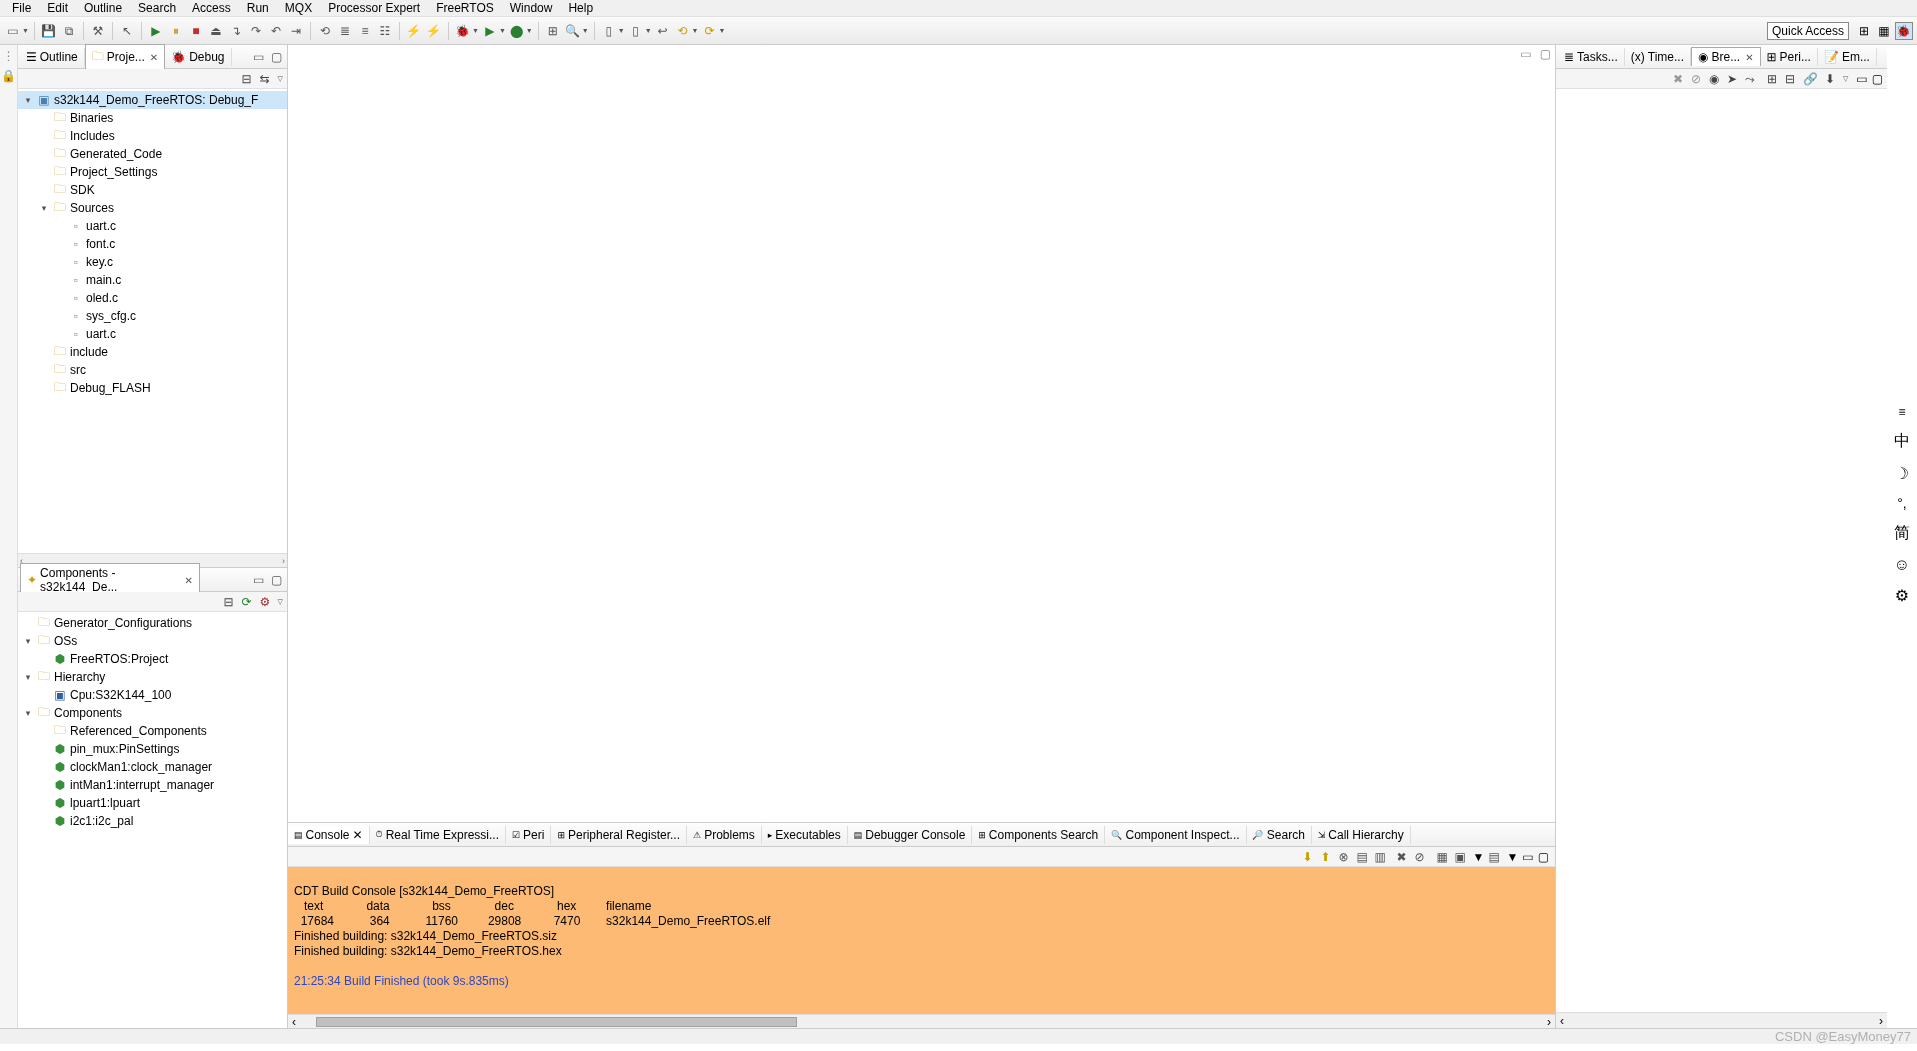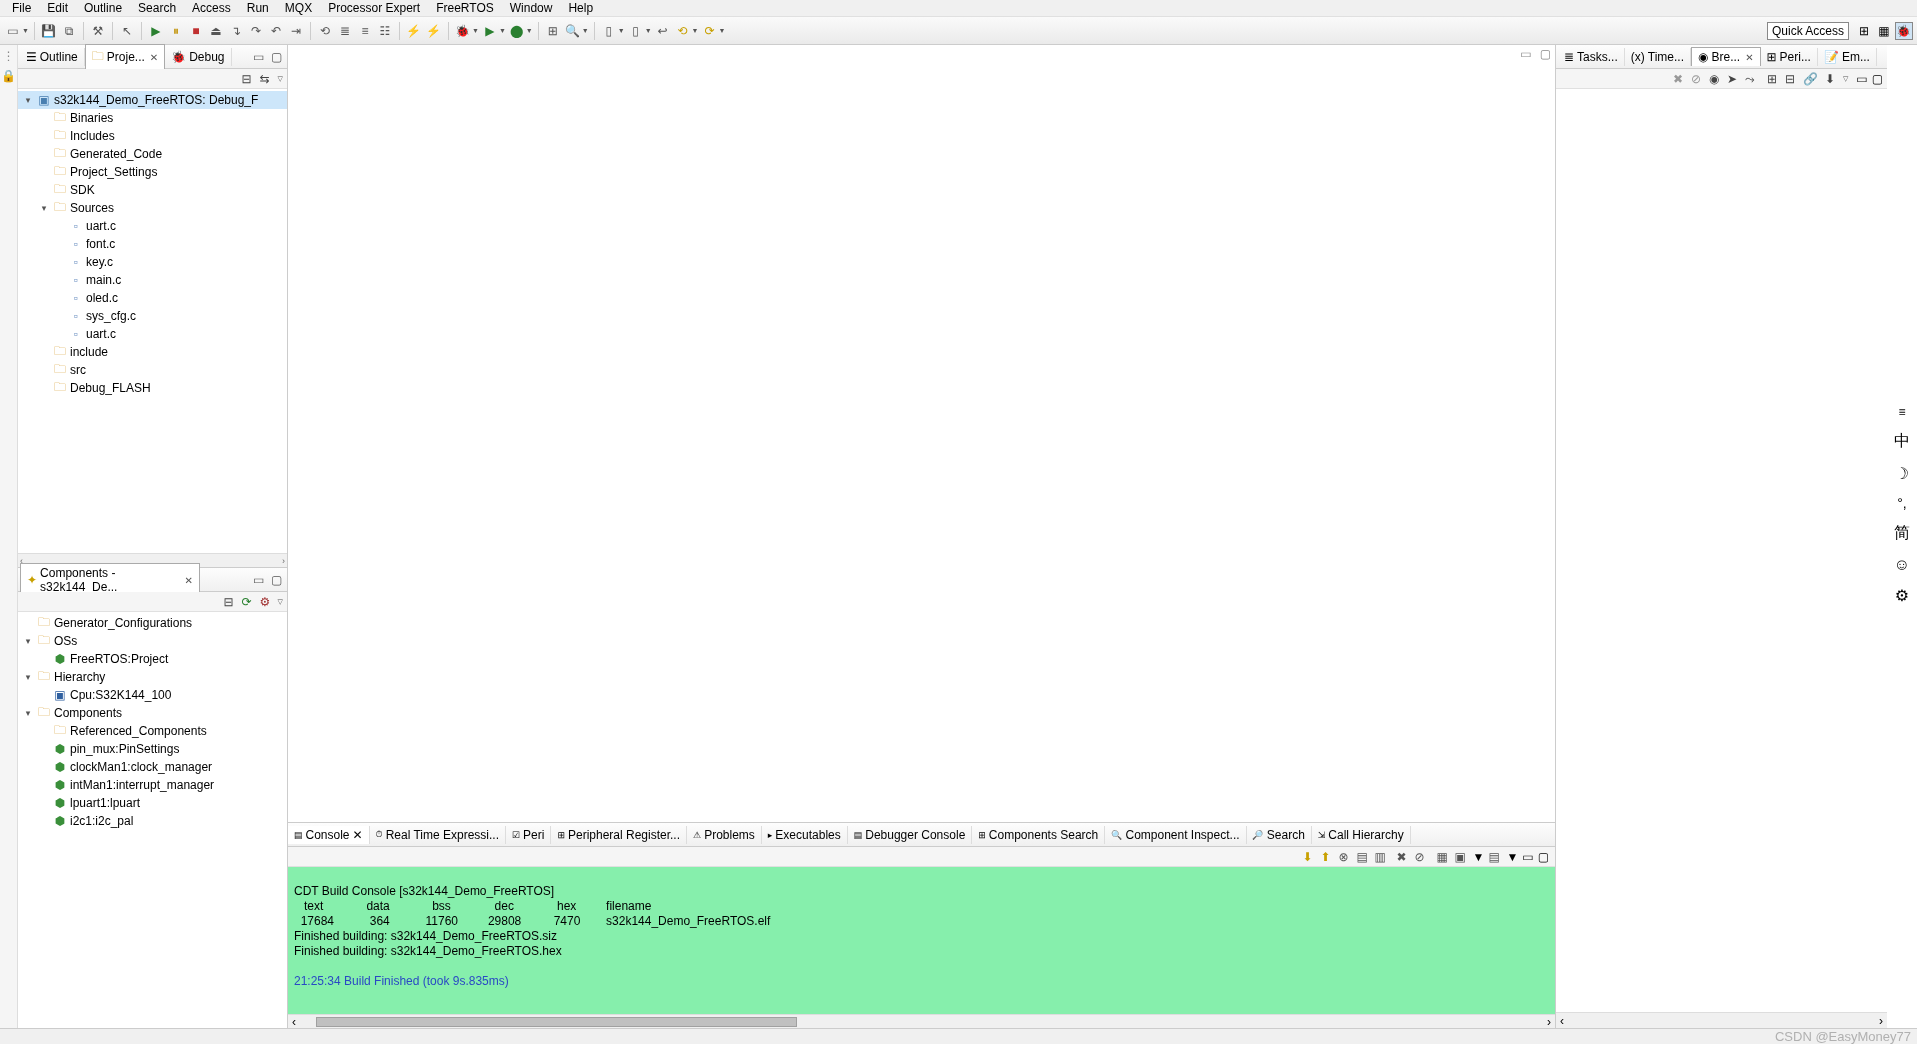--- a/index.html
+++ b/index.html
@@ -67,21 +67,21 @@
 .right-bottom-scroll { height:16px; background:#f0f0f0; border-top:1px solid #ddd; display:flex; align-items:center; }
 
 
 .bottom-panel { border-top: 1px solid #ccc; display:flex; flex-direction:column; height: 206px; }
 .console-tabs { display:flex; height: 24px; background: linear-gradient(#fdfdfd,#f0f0f0); border-bottom:1px solid #ccc; align-items:center; overflow:hidden; }
 .ctab { display:flex; align-items:center; gap:3px; padding: 2px 6px; border-right:1px solid #ddd; cursor:pointer; white-space:nowrap; }
 .ctab.active { background:#fff; }
 .ctab-icon { font-size: 9px; }
 .console-toolbar { height: 20px; background:#f5f5f5; border-bottom:1px solid #e0e0e0; display:flex; justify-content:flex-end; align-items:center; padding: 0 6px; gap:4px; }
 .console-toolbar .ctb { width:14px; height:14px; cursor:pointer; color:#555; }
-.console-body { flex:1; background:#86efac; padding: 2px 6px; font-family: Consolas, "Courier New", monospace; font-size: 13px; line-height: 15px; overflow:auto; white-space:pre; }
+.console-body { flex:1; background:#fdba74; padding: 2px 6px; font-family: Consolas, "Courier New", monospace; font-size: 13px; line-height: 15px; overflow:auto; white-space:pre; }
 .console-title { font-family: "Segoe UI", Tahoma, sans-serif; color:#000; }
 .console-finished { color: #2a49c4; }
 .bottom-scroll { height:14px; background:#f0f0f0; border-top:1px solid #ddd; display:flex; align-items:center; }
 .bottom-scroll .thumb { height:10px; background: #c0c0c0; border:1px solid #a0a0a0; margin-left: 16px; width: 38%; }
 
 
 .statusbar { height: 16px; background: #f0f0f0; border-top: 1px solid #ccc; display:flex; align-items:center; padding: 0 6px; justify-content: flex-end; }
 .watermark { color: #b0b0b0; font-size: 13px; }
 
 

